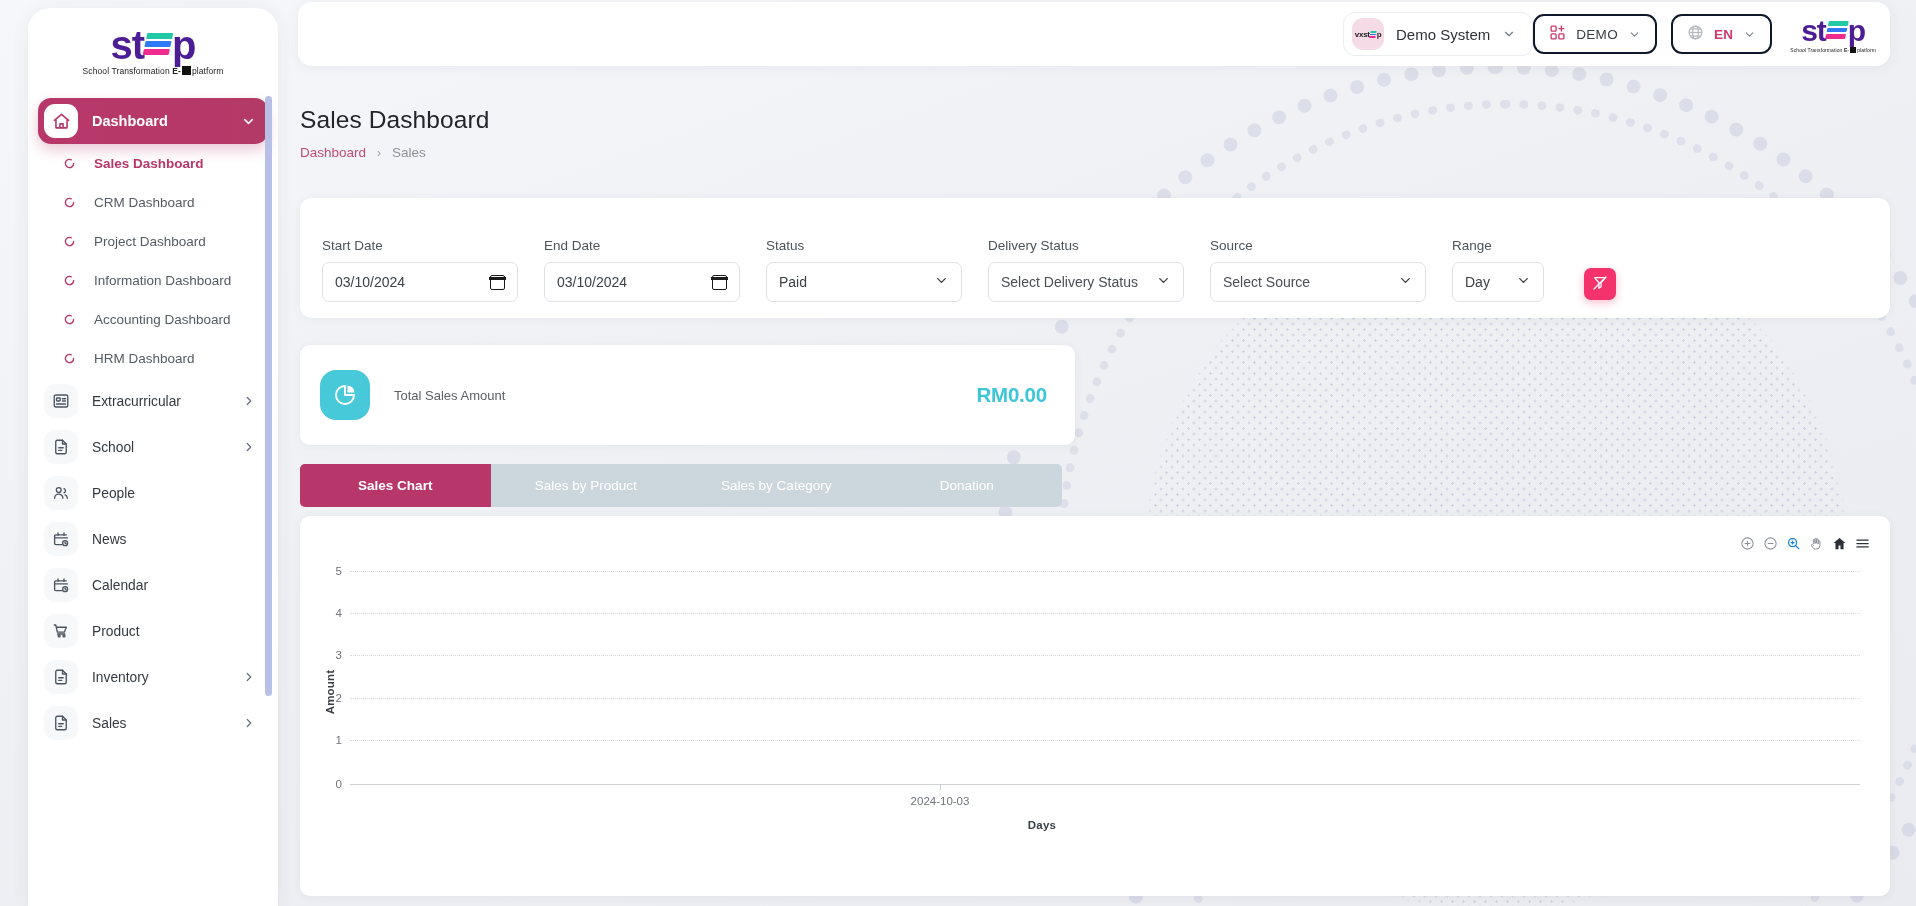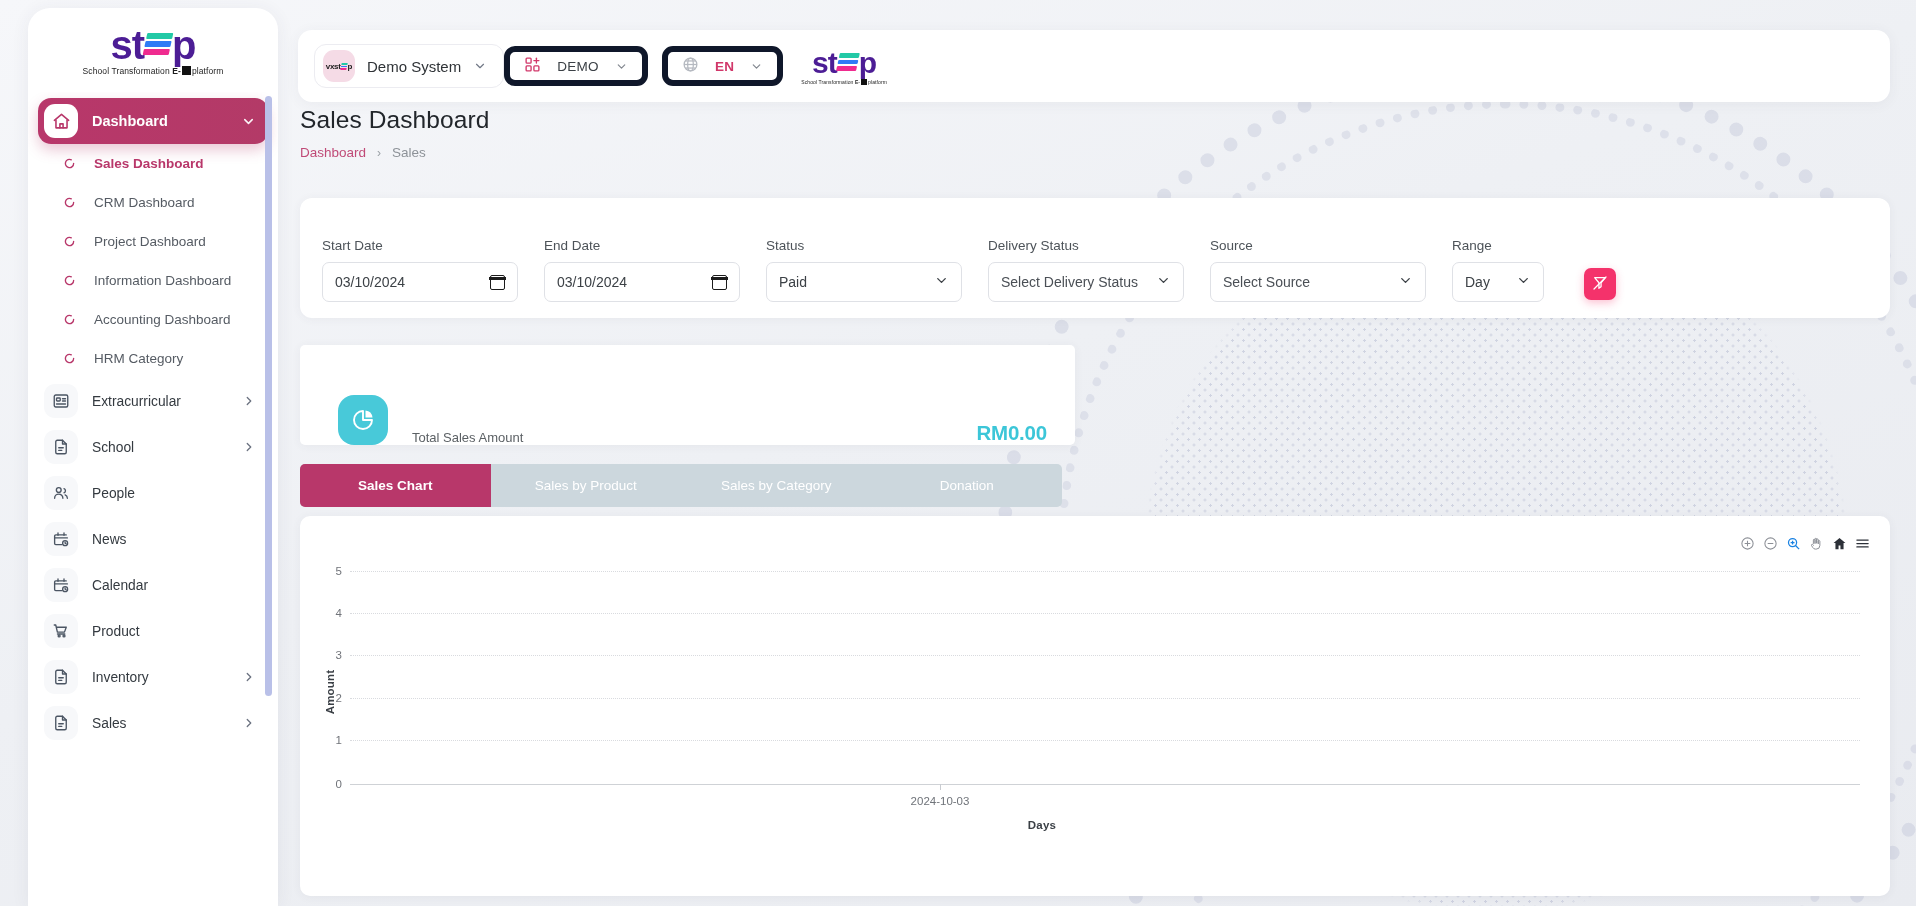--- a/index.html
+++ b/index.html
@@ -144,26 +144,26 @@
     flex: 0 0 34px; color: #4b5563;
   }
   .nav-item .nav-label {
     margin-left: 14px; font-size: 13.8px; color: #343a40; flex: 1;
   }
   .nav-item .chev-r { color: #6b7280; display: flex; }
 
   
   #topbar {
     position: absolute;
-    left: 298px; top: 30px;
-    width: 1592px; height: 72px;
+    left: 298px; top: 2px;
+    width: 1592px; height: 64px;
     background: #fff;
     border-radius: 14px;
     box-shadow: 0 2px 14px rgba(60,60,90,.06);
-    display: flex; align-items: center; justify-content: flex-start;
+    display: flex; align-items: center; justify-content: flex-end;
     padding: 0 14px 0 16px;
     z-index: 4;
   }
   .sys-pill {
     display: flex; align-items: center; gap: 12px;
     height: 44px; padding: 0 16px 0 8px;
     border: 1px solid #ececf1; border-radius: 12px;
     background: #fff; cursor: pointer;
   }
   .sys-avatar {
@@ -174,23 +174,23 @@
     overflow: hidden;
   }
   .sys-avatar .mini-bars {
     display: inline-flex; flex-direction: column; gap: 1px;
     width: 6px; margin: 0 .5px; transform: skewX(-12deg);
   }
   .sys-avatar .mini-bars i { display: block; height: 1.6px; }
   .sys-name { font-size: 15px; color: #2f3337; }
   .hdr-right { display: flex; align-items: center; gap: 14px; }
   .hdr-pill {
-    display: flex; align-items: center; gap: 16px;
+    display: flex; align-items: center; gap: 10px;
     height: 40px; padding: 0 14px;
-    border: 6px solid #0f172a; border-radius: 11px;
+    border: 2px solid #0f172a; border-radius: 11px;
     cursor: pointer;
   }
   .hdr-pill .ptext { font-size: 13.5px; color: #3b4046; letter-spacing: .3px; }
   .hdr-pill .ptext.accent { color: #d1376a; font-weight: 600; }
   .hdr-logo { padding-left: 4px; text-align: center; line-height: 1; }
   .hdr-logo .logo-main { font-size: 30px; }
   .hdr-logo .logo-bars { width: 20px; }
   .hdr-logo .logo-bars i { height: 4.5px; }
   .hdr-logo .logo-sub { font-size: 5px; }
   .hdr-logo .logo-sub .blk { width: 6px; height: 6px; }
@@ -247,24 +247,24 @@
     background: #f4326b; border: none; cursor: pointer;
     display: flex; align-items: center; justify-content: center;
     margin-top: 30px; margin-left: 14px;
     box-shadow: 0 3px 9px rgba(244,50,107,.3);
   }
 
   
   #summary {
     position: absolute; left: 300px; top: 345px;
     width: 775px; height: 100px;
-    background: #fff; border-radius: 5px;
+    background: #fff; border-radius: 10px;
     box-shadow: 0 1px 10px rgba(60,60,90,.06);
-    display: flex; align-items: flex-end;
-    padding: 0 28px 0 38px;
+    display: flex; align-items: center;
+    padding: 0 28px 0 20px;
     z-index: 3;
   }
   .sum-ico {
     width: 50px; height: 50px; border-radius: 16px;
     background: #48c9d9; display: flex; align-items: center; justify-content: center;
     flex: 0 0 50px;
   }
   .sum-label { margin-left: 24px; font-size: 13px; color: #5c6165; flex: 1; }
   .sum-value { font-size: 20.5px; font-weight: 700; color: #3cc6d8; letter-spacing: -.2px; }
 
@@ -416,21 +416,21 @@
           </svg>
       </span>
       <span class="slabel">Accounting Dashboard</span>
     </div>
     <div class="subitem">
       <span class="subdot">
         <svg width="11" height="11" viewBox="0 0 24 24" fill="none" stroke="#b8376a" stroke-width="3" stroke-linecap="round">
             <path d="M21 12a9 9 0 1 1-5-8.05"></path>
           </svg>
       </span>
-      <span class="slabel">HRM Category</span>
+      <span class="slabel">HRM Dashboard</span>
     </div>
 
     <div class="nav-item">
       <span class="nav-ico-box2">
         <svg width="18" height="18" viewBox="0 0 24 24" fill="none" stroke="currentColor" stroke-width="1.8" stroke-linecap="round" stroke-linejoin="round">
             <rect x="3" y="4" width="18" height="16" rx="2"></rect>
             <rect x="6" y="8" width="5" height="4" rx="1"></rect>
             <line x1="14" y1="9" x2="18" y2="9"></line>
             <line x1="14" y1="12" x2="18" y2="12"></line>
             <line x1="6" y1="16" x2="18" y2="16"></line>

